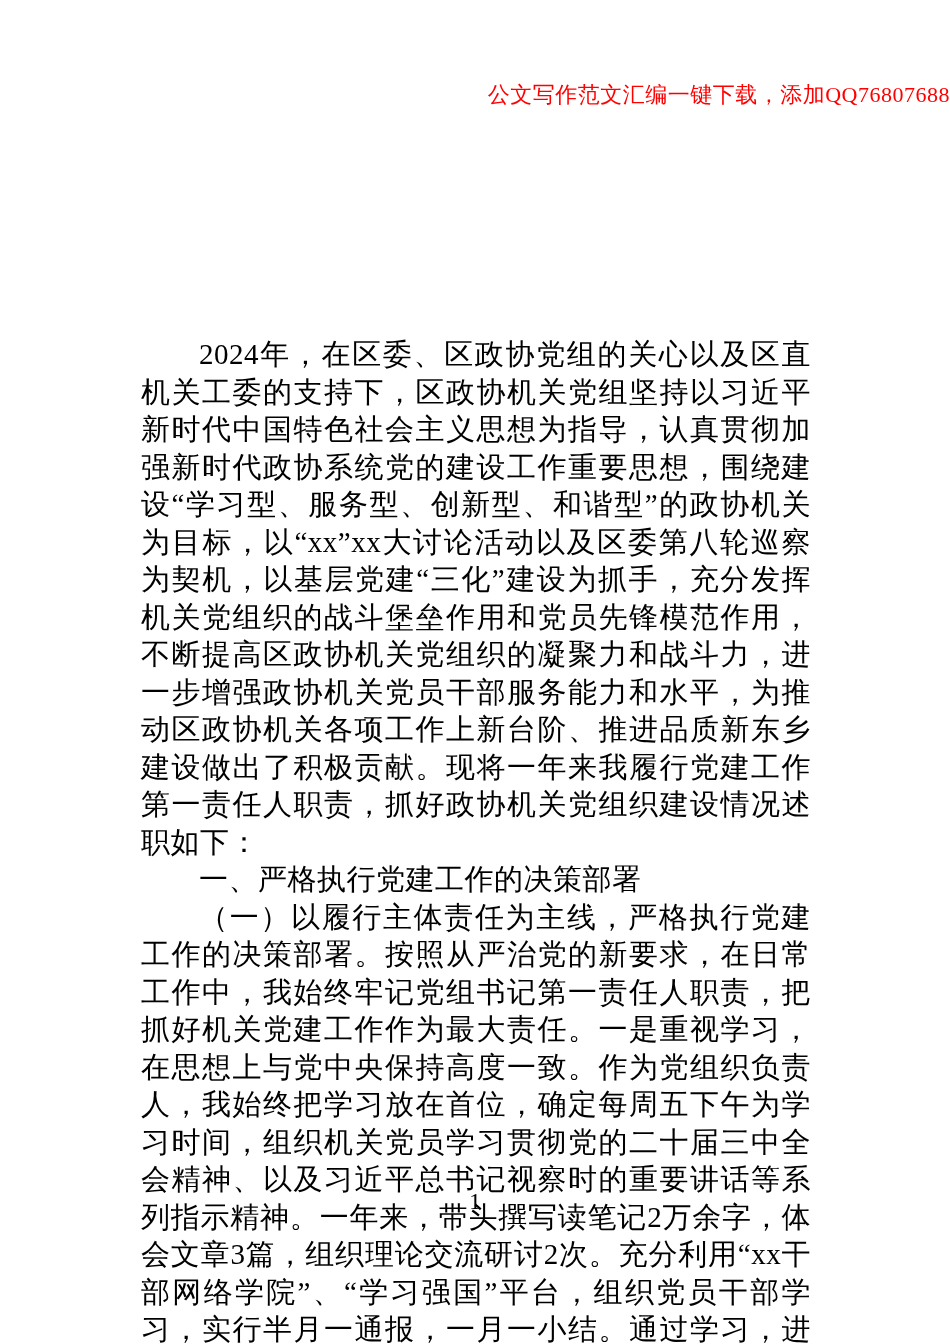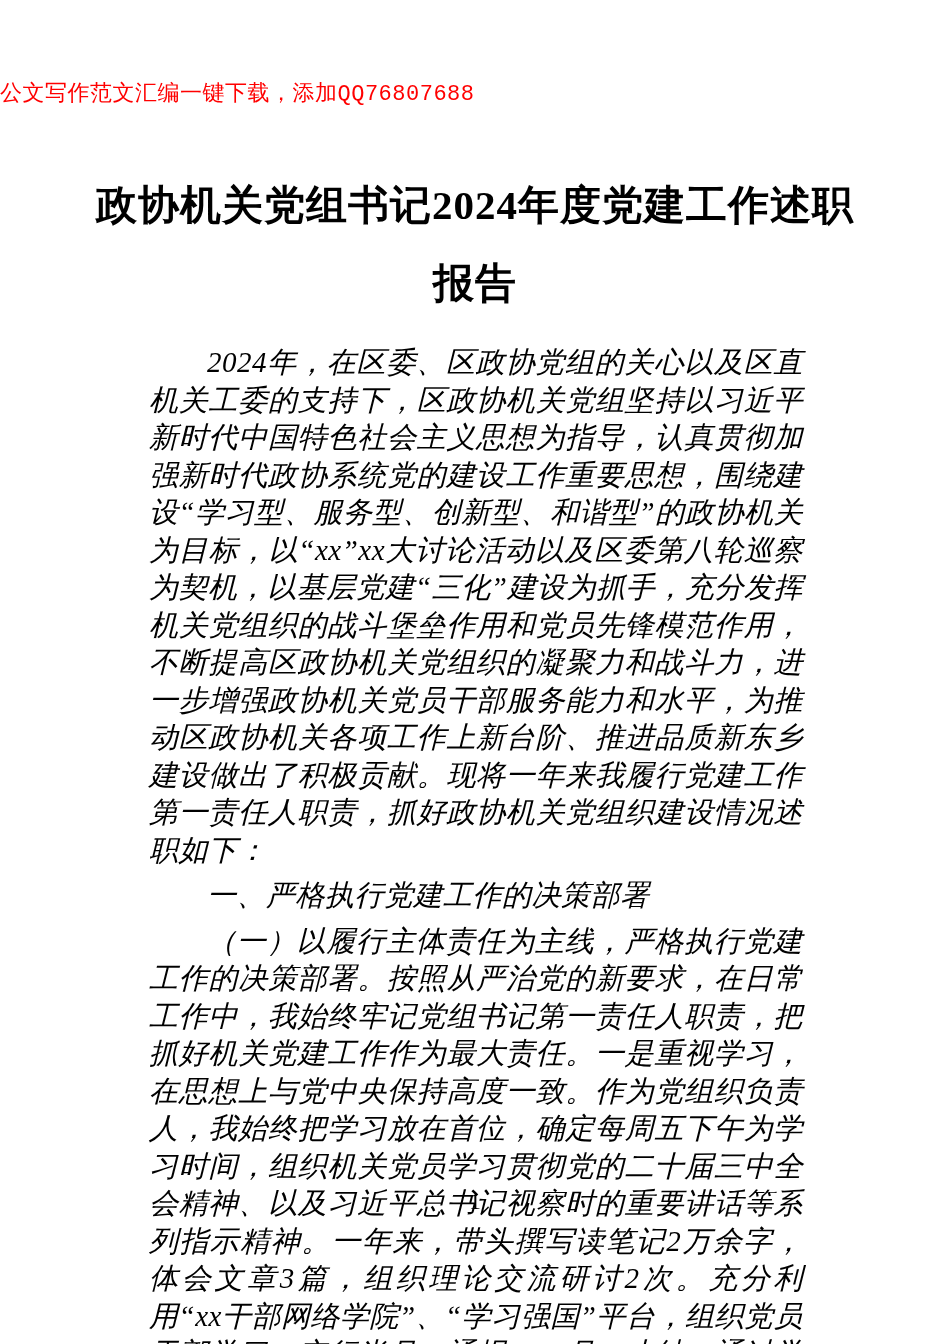--- a/index.html
+++ b/index.html
@@ -14,22 +14,22 @@
     background: #ffffff;
     color: #000000;
     overflow: hidden;
     font-family: "Liberation Serif", serif;
   }
   .promo-banner {
     position: absolute;
     top: 82px;
     left: 0;
     width: 100%;
-    text-align: left;
-    font-family: Liberation Mono, monospace;
+    text-align: right;
+    font-family: Liberation Serif, serif;
     font-size: 22px;
     line-height: 26px;
     color: #ff0000;
     letter-spacing: 0.5px;
   }
   .doc-title {
     position: absolute;
     top: 166px;
     left: 95px;
     width: 760px;
@@ -43,46 +43,41 @@
     position: absolute;
     top: 336px;
     left: 141px;
     width: 670px;
     font-size: 29px;
     line-height: 37.5px;
     text-align: justify;
     letter-spacing: 0.5px;
   }
   .doc-body p {
-    margin: 8px;
+    margin: 0;
     padding: 0;
     text-indent: 2em;
-    font-style: italic;
   }
   .page-number {
     position: absolute;
     top: 1186px;
     left: 0;
     width: 100%;
     text-align: center;
     font-size: 24px;
     line-height: 30px;
   }
 </style>
 </head>
 <body>
 
 <div class="page">
 
   <div class="promo-banner">公文写作范文汇编一键下载，添加QQ76807688</div>
 
-  <div class="doc-title">
-    <div>政协机关党组书记2024年度党建工作述职</div>
-    <div>报告</div>
-  </div>
 
   <div class="doc-body">
     <p>2024年，在区委、区政协党组的关心以及区直机关工委的支持下，区政协机关党组坚持以习近平新时代中国特色社会主义思想为指导，认真贯彻加强新时代政协系统党的建设工作重要思想，围绕建设“学习型、服务型、创新型、和谐型”的政协机关为目标，以“xx”xx大讨论活动以及区委第八轮巡察为契机，以基层党建“三化”建设为抓手，充分发挥机关党组织的战斗堡垒作用和党员先锋模范作用，不断提高区政协机关党组织的凝聚力和战斗力，进一步增强政协机关党员干部服务能力和水平，为推动区政协机关各项工作上新台阶、推进品质新东乡建设做出了积极贡献。现将一年来我履行党建工作第一责任人职责，抓好政协机关党组织建设情况述职如下：</p>
     <p>一、严格执行党建工作的决策部署</p>
     <p>（一）以履行主体责任为主线，严格执行党建工作的决策部署。按照从严治党的新要求，在日常工作中，我始终牢记党组书记第一责任人职责，把抓好机关党建工作作为最大责任。一是重视学习，在思想上与党中央保持高度一致。作为党组织负责人，我始终把学习放在首位，确定每周五下午为学习时间，组织机关党员学习贯彻党的二十届三中全会精神、以及习近平总书记视察时的重要讲话等系列指示精神。一年来，带头撰写读笔记2万余字，体会文章3篇，组织理论交流研讨2次。充分利用“xx干部网络学院”、“学习强国”平台，组织党员干部学习，实行半月一通报，一月一小结。通过学习，进一步提高机关党员</p>
   </div>
 
   <div class="page-number">1</div>
 
 </div>

